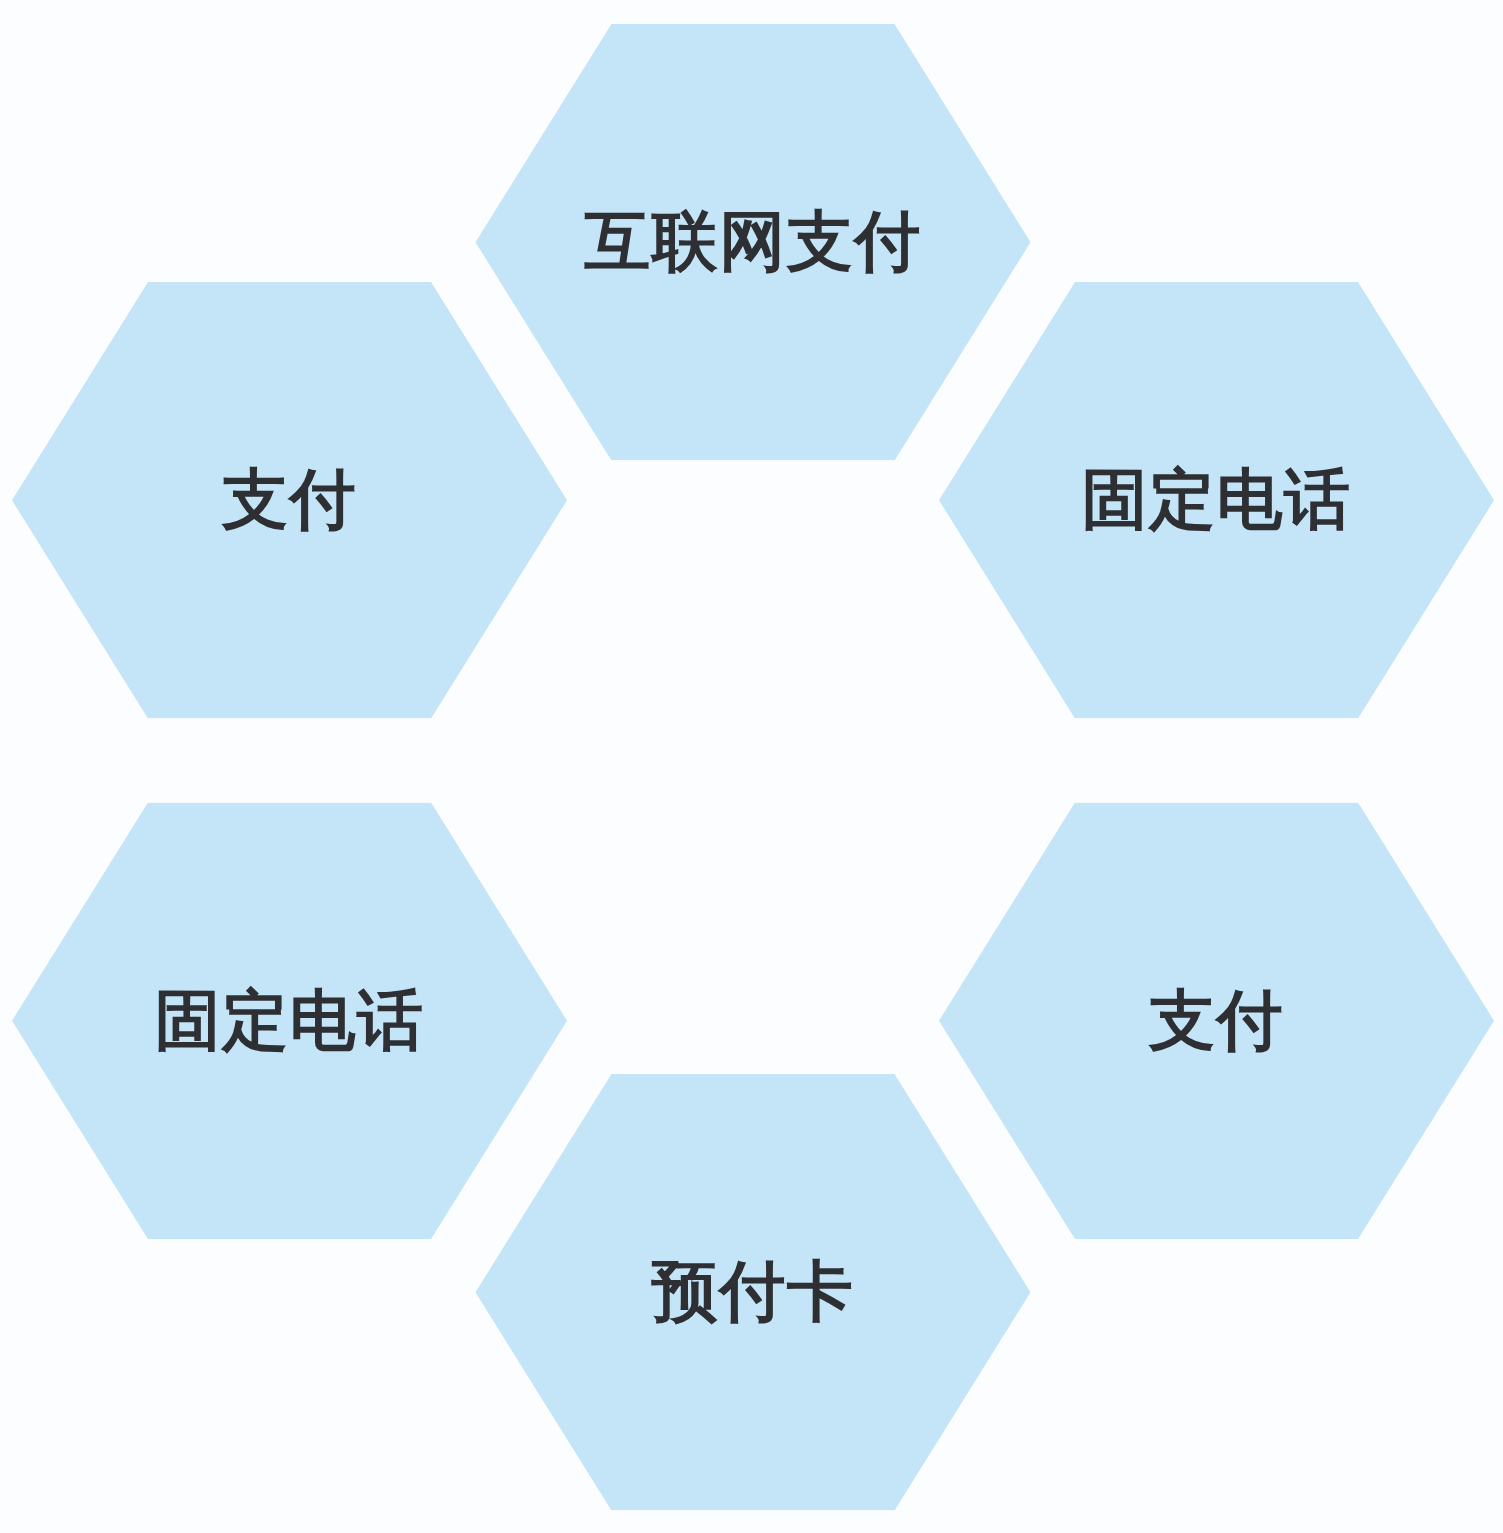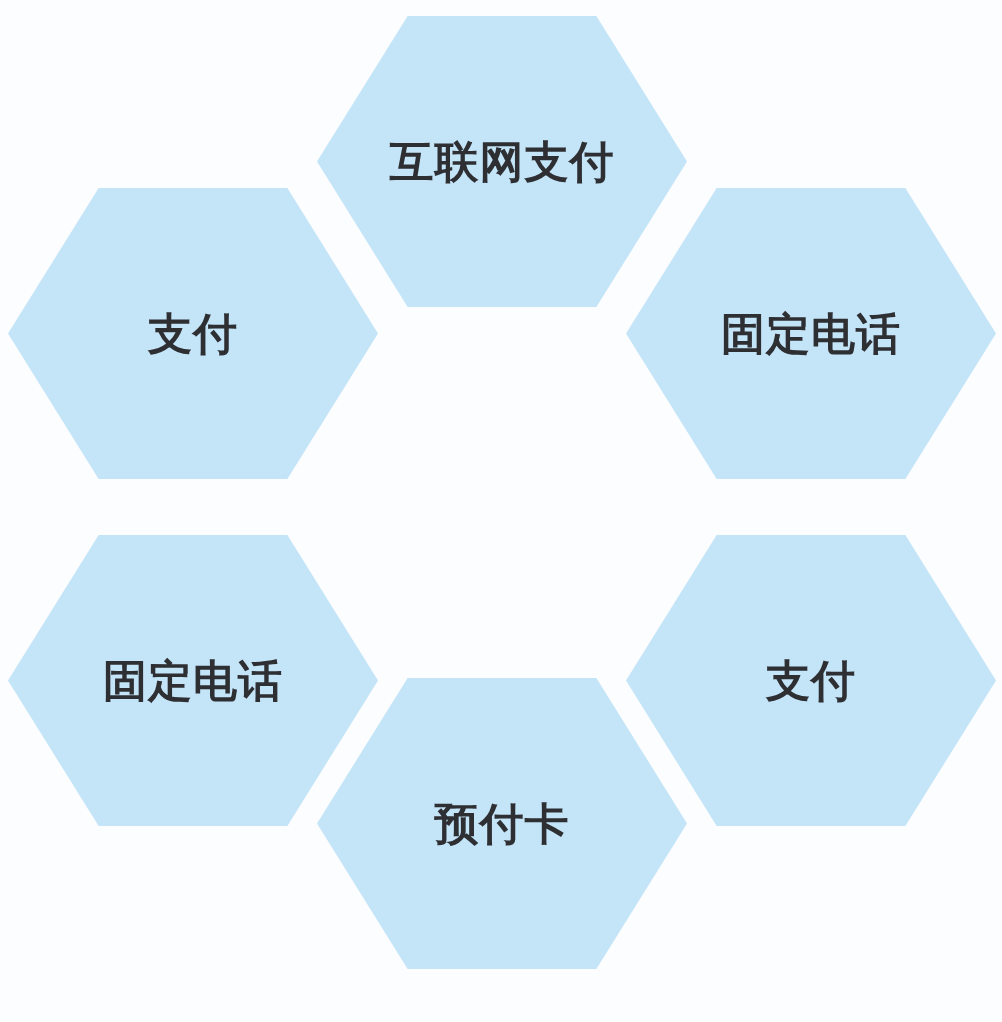--- a/index.html
+++ b/index.html
@@ -27,21 +27,21 @@
       <div>固定电话</div>
     </div>
   </div>
 
   <div class="hex" style="left:626px;top:535px;">
     <div class="hex-label">
       <div>支付</div>
     </div>
   </div>
 
-  <div class="hex" style="left:317px;top:678px;">
+  <div class="hex" style="left:317px;top:716px;">
     <div class="hex-label">
       <div>预付卡</div>
     </div>
   </div>
 
   <div class="hex" style="left:8px;top:535px;">
     <div class="hex-label">
       <div>固定电话</div>
     </div>
   </div>

